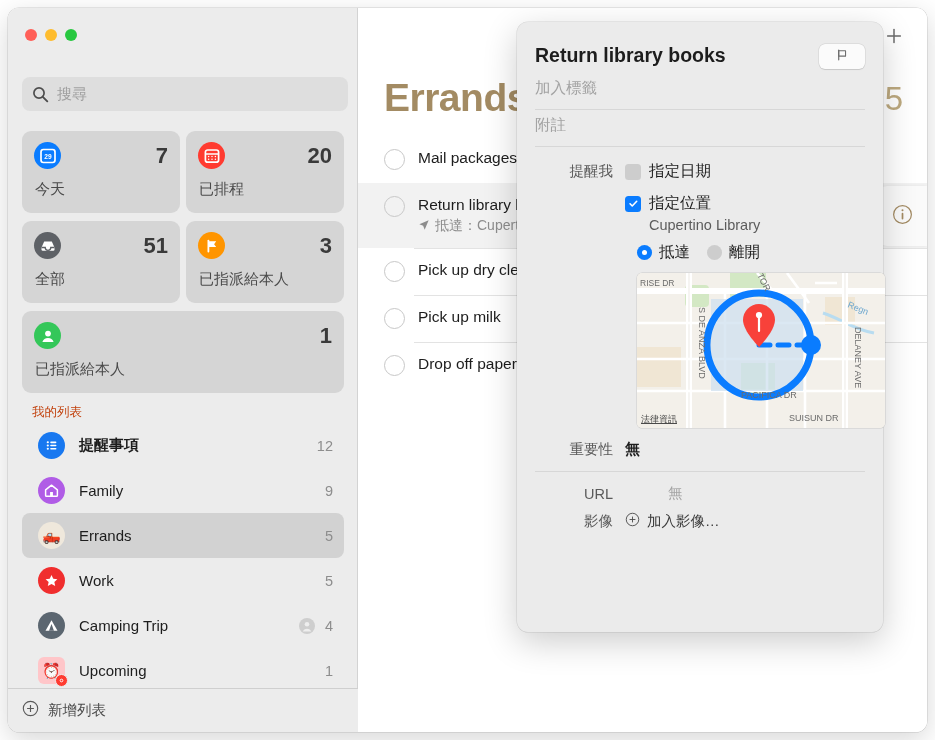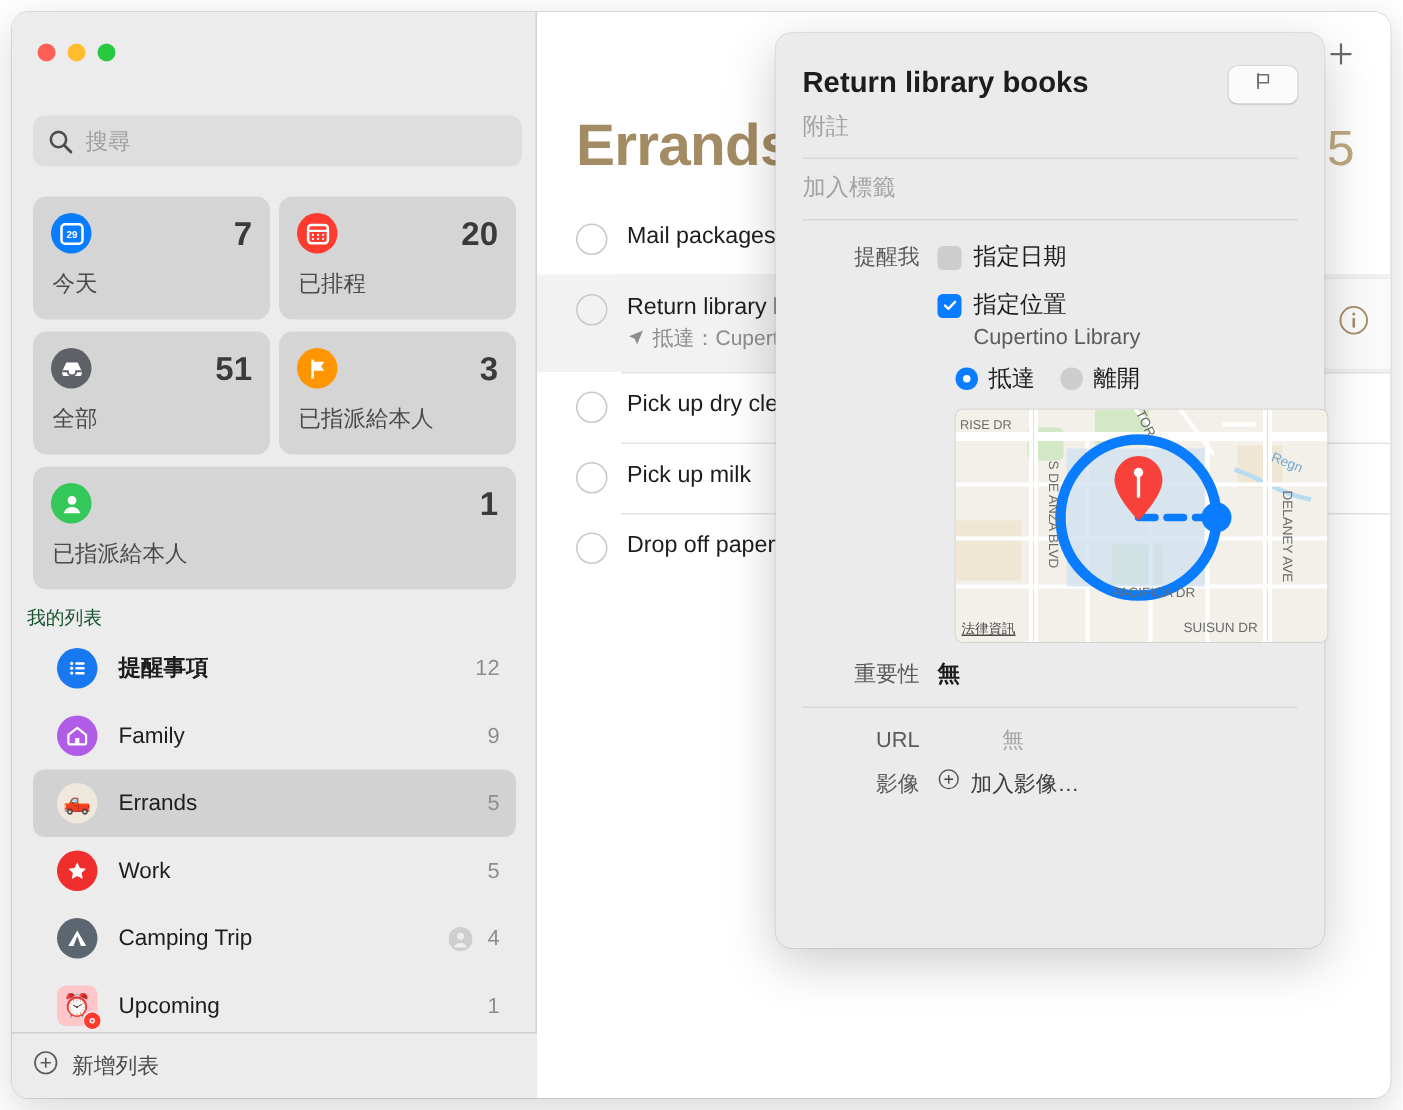--- a/index.html
+++ b/index.html
@@ -82,22 +82,22 @@
     position: absolute; left: 13px; bottom: 14px;
     font-size: 15px; color: #4a4a4a;
   }
   .glyph-circle {
     width: 27px; height: 27px; border-radius: 50%;
     display: flex; align-items: center; justify-content: center;
     flex: 0 0 auto;
   }
 
   .my-lists-header {
-    position: absolute; left: 10px; top: 396px;
-    font-size: 12.5px; color: #14532d;
+    position: absolute; left: 24px; top: 396px;
+    font-size: 12.5px; color: #c2410c;
   }
   .lists {
     position: absolute; left: 14px; top: 415px; width: 322px;
   }
   .list-item {
     height: 45px;
     display: flex; align-items: center;
     padding: 0 11px 0 16px;
     border-radius: 8px;
     cursor: default;
@@ -591,22 +591,22 @@
         <span class="flag-btn">
           <span>
             <svg viewBox="0 0 18 18" width="16" height="16">
               <path d="M5.3 3.6 V14.4" stroke="#6d6d6d" stroke-width="1.35" stroke-linecap="round" fill="none"></path>
               <path d="M5.3 4.3 H13.0 V10.3 H5.3 Z" fill="none" stroke="#6d6d6d" stroke-width="1.2" stroke-linejoin="round"></path>
             </svg>
           </span>
         </span>
       </div>
 
+      <div class="pop-field">加入標籤</div>
       <div class="pop-field first">附註</div>
-      <div class="pop-field">加入標籤</div>
 
       <div class="remind-block">
 
         <div class="remind-line">
           <span class="remind-label">提醒我</span>
           <span class="chk"></span>
           <span class="chk-text">指定日期</span>
         </div>
 
         <div class="remind-line" style="margin-top:11px;">

